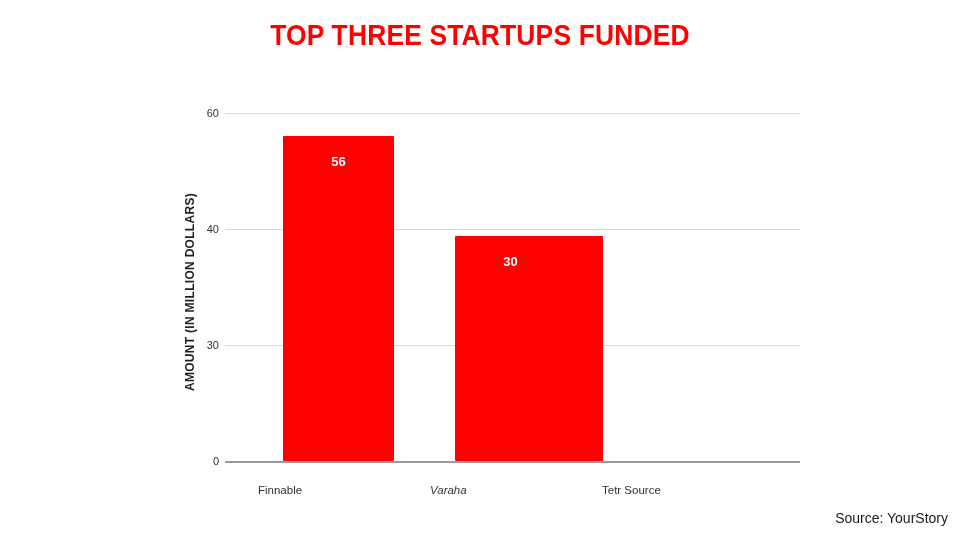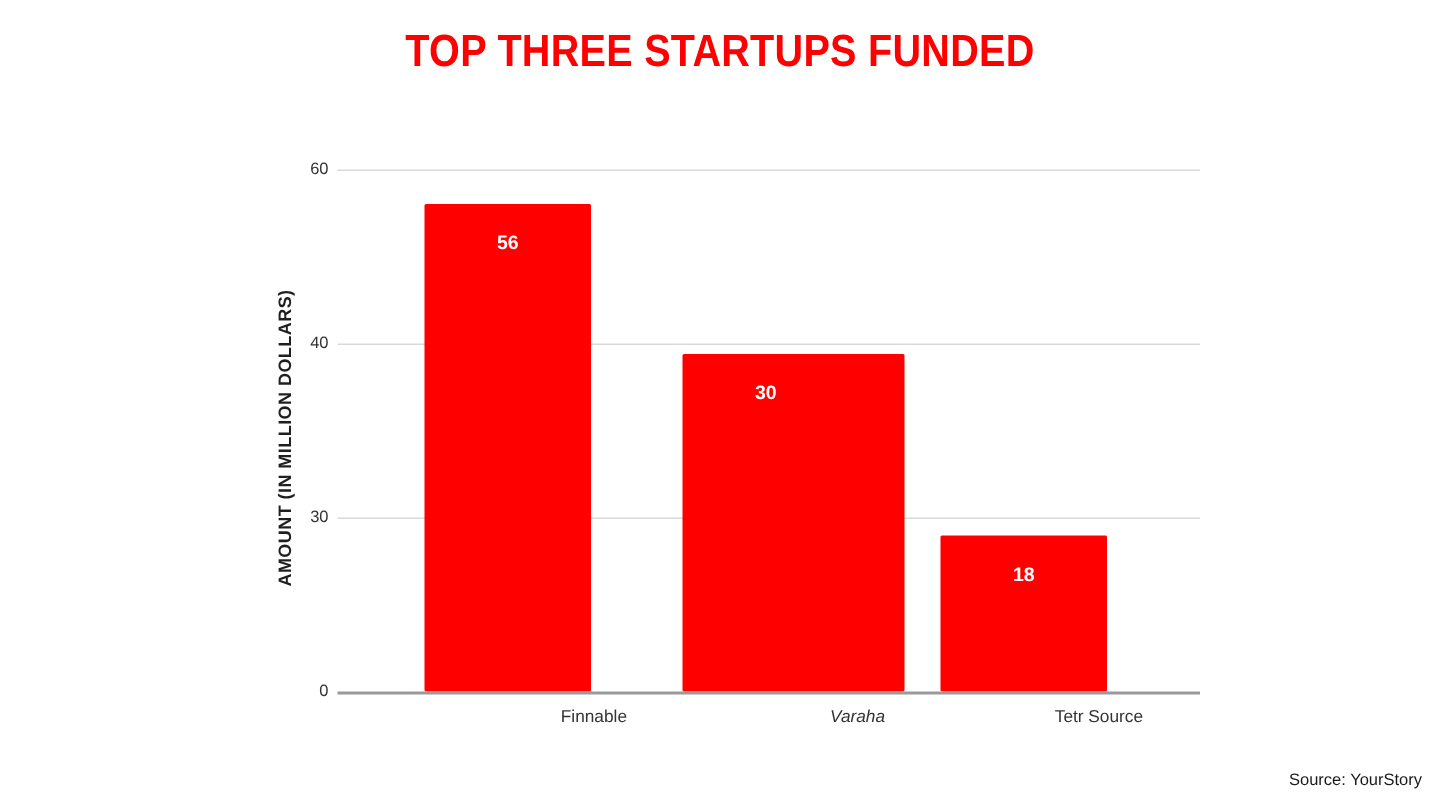--- a/index.html
+++ b/index.html
@@ -114,33 +114,33 @@
     left: 0;
     width: 111px;
     text-align: center;
     top: 18px;
     font-size: 13px;
     font-weight: bold;
     color: #ffffff;
   }
   .x-tick-label {
     position: absolute;
-    top: 472px;
+    top: 484px;
     width: 160px;
-    text-align: right;
+    text-align: left;
     font-size: 11.5px;
     color: #333333;
   }
 
   
   #source-note {
     position: absolute;
     right: 12px;
     bottom: 14px;
-    font-size: 11px;
+    font-size: 14px;
     color: #1a1a1a;
   }
 </style>
 </head>
 <body>
 
 <div id="chart-title">TOP THREE STARTUPS FUNDED</div>
 
 <div id="y-axis-title-wrap">
   <div id="y-axis-title">AMOUNT (IN MILLION DOLLARS)</div>
@@ -157,23 +157,20 @@
   <div class="gridline" style="top:0px;"></div>
   <div class="gridline" style="top:116px;"></div>
   <div class="gridline" style="top:232px;"></div>
 
   <div class="bar" style="left:58px;height:324.8px;">
     <span class="bar-value">56</span>
   </div>
   <div class="bar" style="left:230px;height:225px;padding-left:37px;">
     <span class="bar-value">30</span>
   </div>
-  <div class="bar" style="left:402px;height:104.4px;">
-    <span class="bar-value">18</span>
-  </div>
 </div>
 
 <div id="axis-baseline"></div>
 
 <div class="x-tick-label" style="left:258px;">Finnable</div>
 <div class="x-tick-label" style="left:430px;font-style:italic;">Varaha</div>
 <div class="x-tick-label" style="left:602px;">Tetr Source</div>
 
 <div id="source-note">Source: YourStory</div>
 

